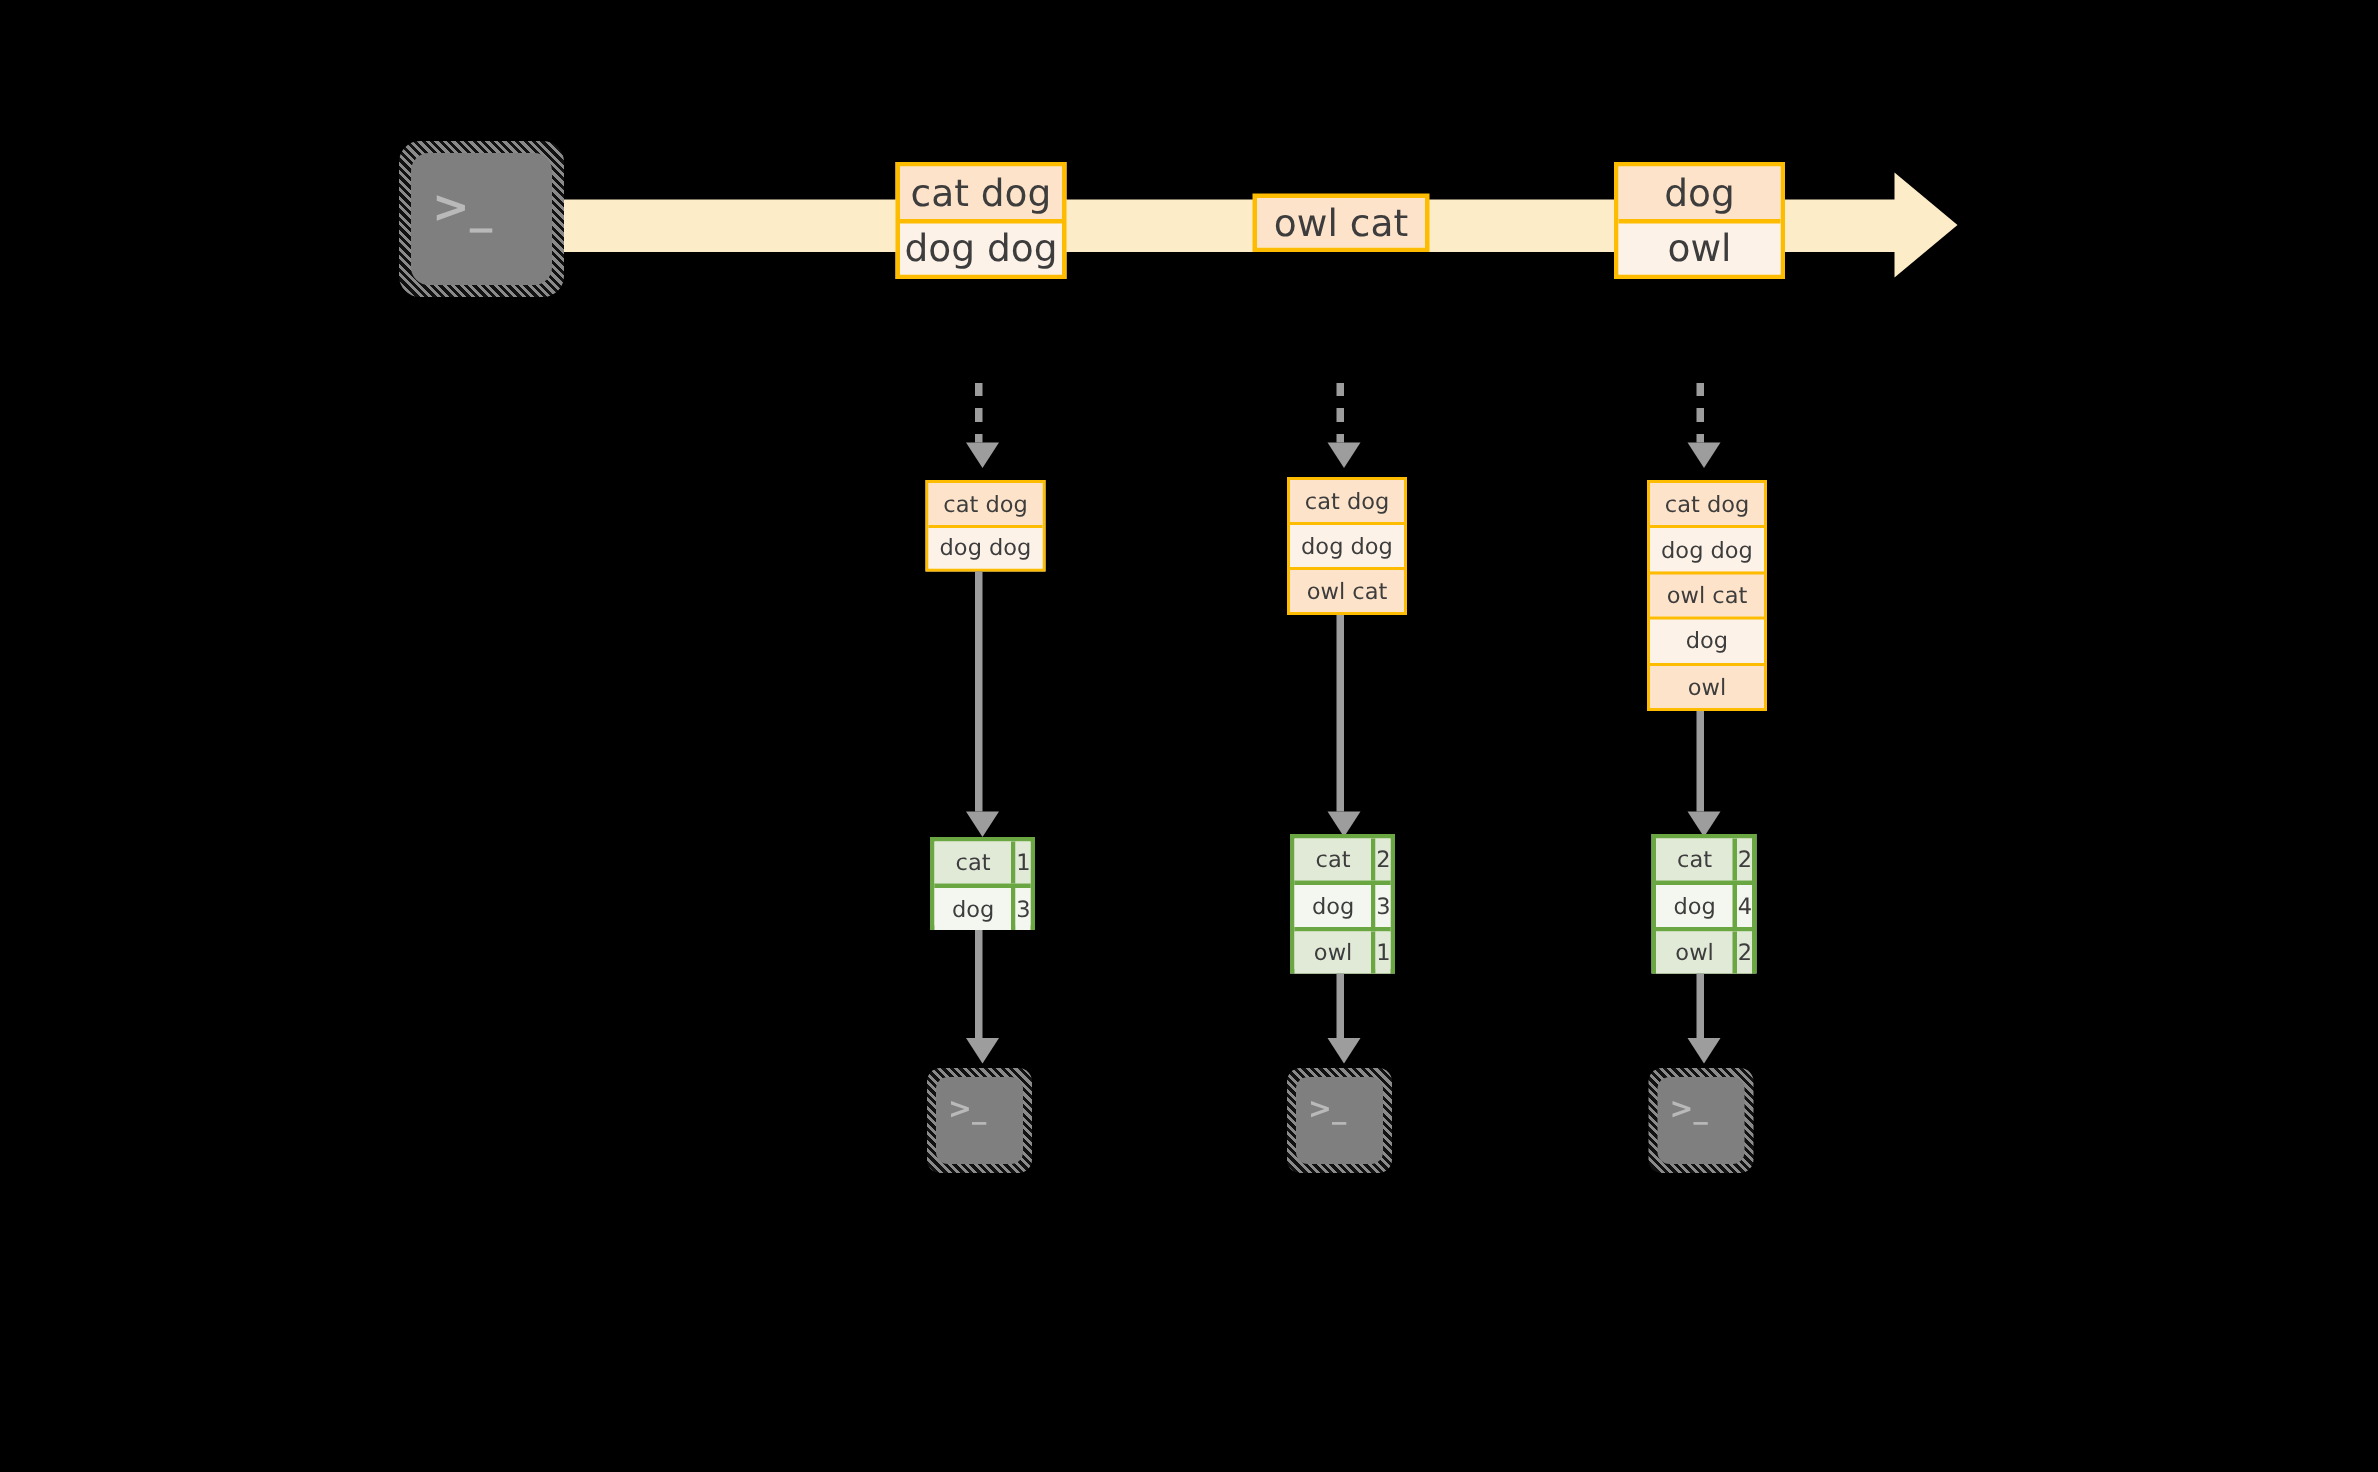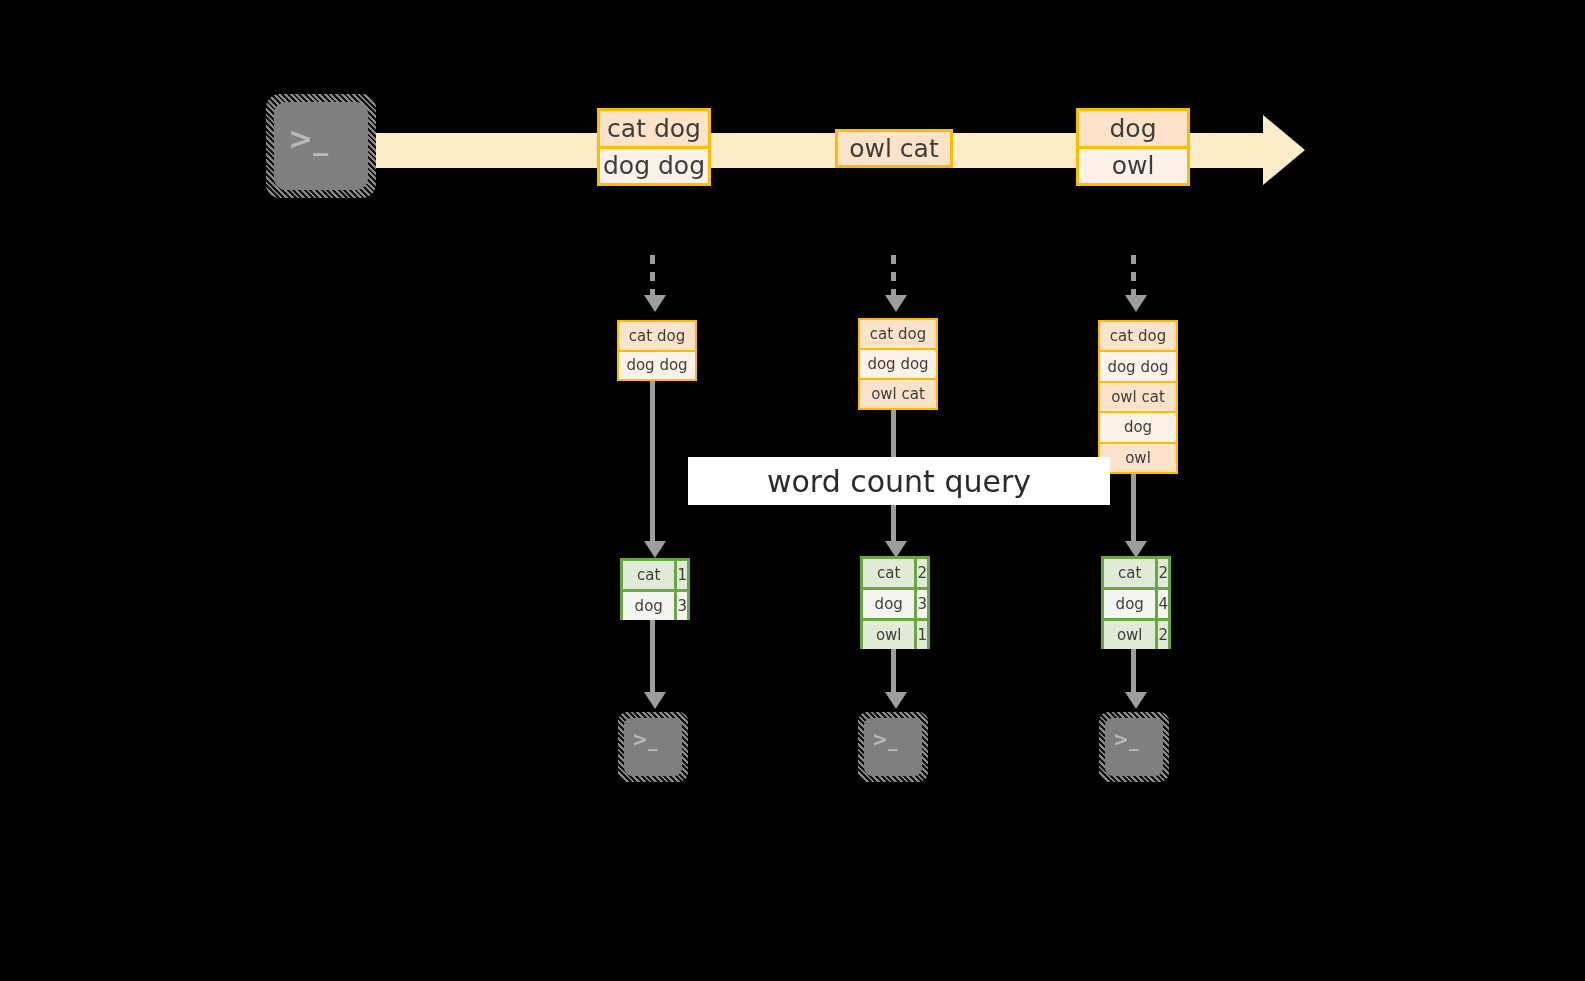--- a/index.html
+++ b/index.html
@@ -120,23 +120,20 @@
 
   <div class="vline" style="left:650px;top:381px;height:160px;"></div>
   <div class="vhead" style="left:644px;top:541px;"></div>
 
   <div class="vline" style="left:891px;top:410px;height:131px;"></div>
   <div class="vhead" style="left:885px;top:541px;"></div>
 
   <div class="vline" style="left:1131px;top:474px;height:67px;"></div>
   <div class="vhead" style="left:1125px;top:541px;"></div>
 
-  <div class="band" style="left:688px;top:457px;width:422px;height:48px;">
-    <span>word count query</span>
-  </div>
 
   <div class="tbl" style="left:620px;top:558px;width:70px;height:62px;">
     <div class="trow a">
       <div class="c1">cat</div>
       <div class="c2">1</div>
     </div>
     <div class="trow b">
       <div class="c1">dog</div>
       <div class="c2">3</div>
     </div>

